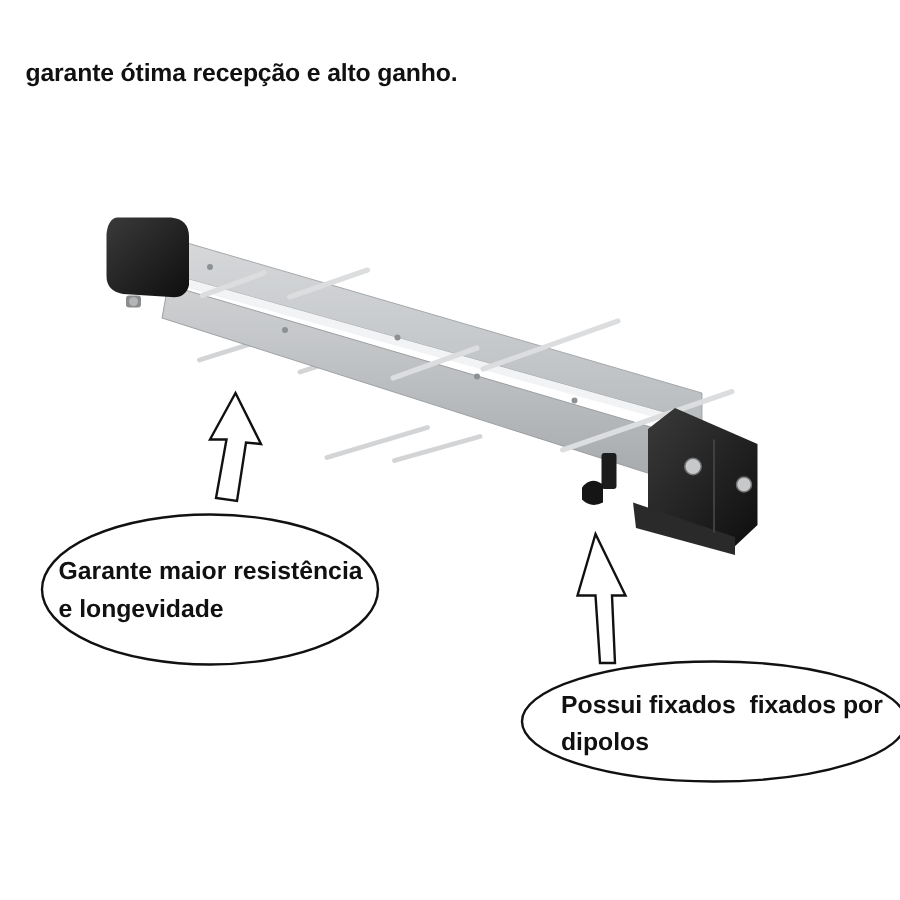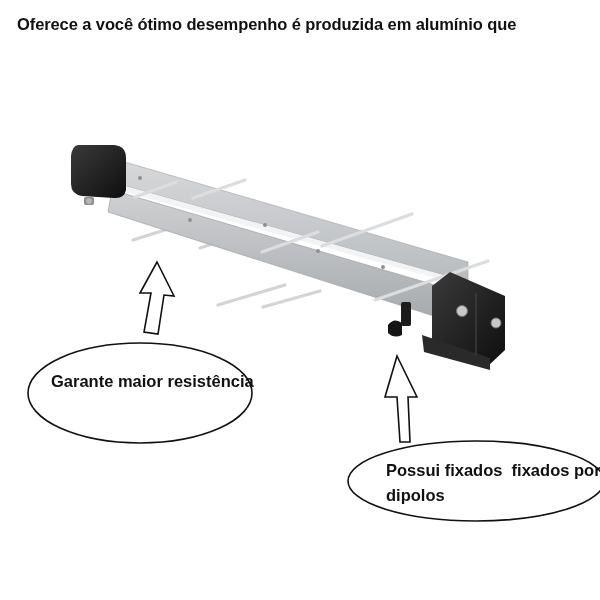--- a/index.html
+++ b/index.html
@@ -5,31 +5,32 @@
   html, body { margin: 0; padding: 0; background: #ffffff; }
   body { width: 600px; height: 600px; position: relative; overflow: hidden;
          font-family: "Liberation Sans", sans-serif; color: #111; }
   .headline { position: absolute; left: 17px; top: 12px; width: 570px;
               font-size: 16.5px; font-weight: bold; line-height: 25px;
               letter-spacing: -0.1px; margin: 0; }
   .illustration { position: absolute; left: 0; top: 0; width: 600px; height: 600px; }
   .callout { position: absolute; }
   .callout svg { position: absolute; left: 0; top: 0; }
   .callout-text { position: absolute; font-size: 16.5px; font-weight: bold;
-                  line-height: 25px; margin-left: 12px; }
+                  line-height: 25px; }
   #callout-1 { left: 25px; top: 340px; width: 232px; height: 106px; }
   #callout-1 .callout-text { left: 14px; top: 29px; width: 220px; }
   #callout-2 { left: 344px; top: 438px; width: 256px; height: 86px; }
   #callout-2 .callout-text { left: 30px; top: 20px; width: 230px; }
 </style>
 </head>
 <body>
 
 <p class="headline">
-  <span>Oferece a você ótimo desempenho é produzida em alumínio que</span><br>
+  <br>
+  <span>garante ótima recepção e alto ganho.</span>
 </p>
 
 <svg class="illustration" viewBox="0 0 600 600" xmlns="http://www.w3.org/2000/svg">
   <defs>
     <linearGradient id="boomTop" x1="0" y1="0" x2="0" y2="1">
       <stop offset="0" stop-color="#d6d8da"></stop>
       <stop offset="1" stop-color="#b9bcbf"></stop>
     </linearGradient>
     <linearGradient id="boomBot" x1="0" y1="0" x2="0" y2="1">
       <stop offset="0" stop-color="#cfd1d3"></stop>
@@ -97,20 +98,21 @@
 <svg style="position:absolute;left:380px;top:352px;" width="50" height="94" viewBox="0 0 50 94">
   <polygon points="17,4 37,45 28,45 30,90 20,90 17,45 5,45" fill="#ffffff" stroke="#111" stroke-width="1.6" stroke-linejoin="miter"></polygon>
 </svg>
 
 <div class="callout" id="callout-1">
   <svg width="232" height="106" viewBox="0 0 232 106">
     <ellipse cx="115" cy="53" rx="112" ry="50" fill="#ffffff" stroke="#111" stroke-width="1.6"></ellipse>
   </svg>
   <div class="callout-text">
     <span>Garante maior resistência</span><br>
+    <span>e longevidade</span>
   </div>
 </div>
 
 <div class="callout" id="callout-2">
   <svg width="256" height="86" viewBox="0 0 256 86">
     <ellipse cx="132" cy="43" rx="128" ry="40" fill="#ffffff" stroke="#111" stroke-width="1.6"></ellipse>
   </svg>
   <div class="callout-text">
     <span style="white-space:pre">Possui fixados  fixados por</span><br>
     <span>dipolos</span>

